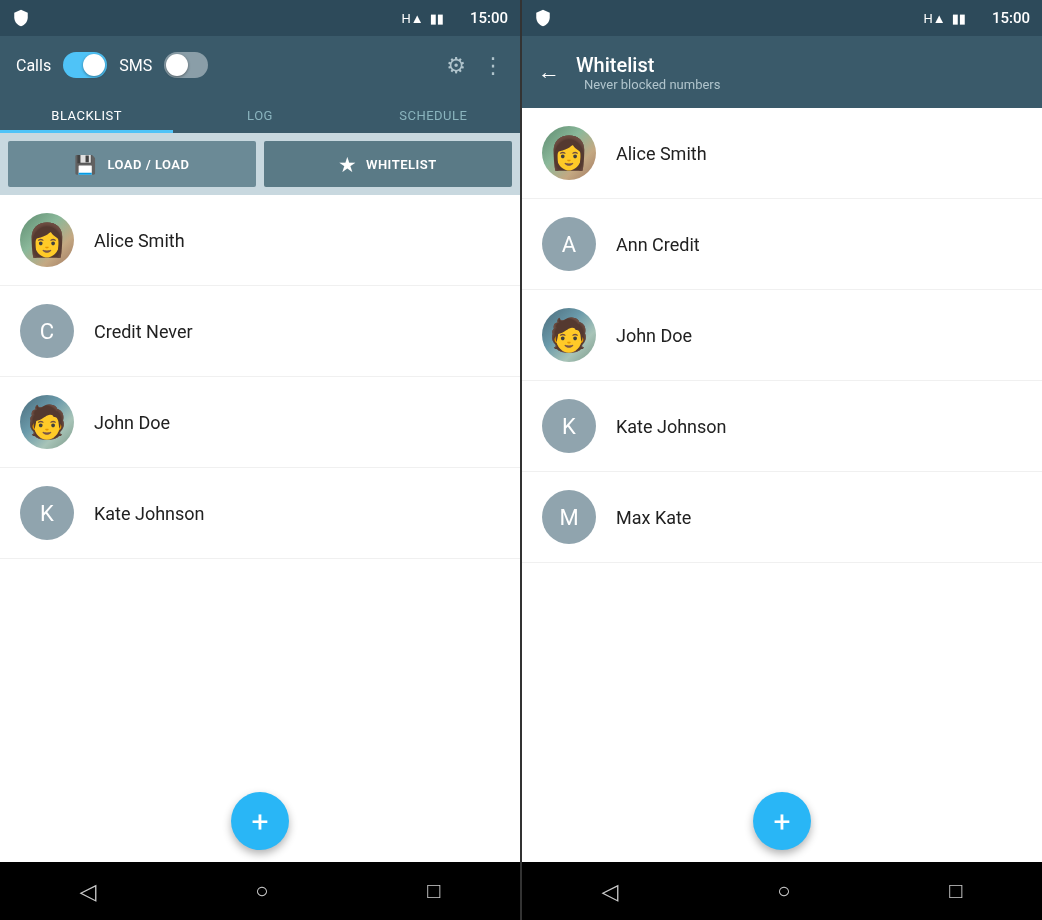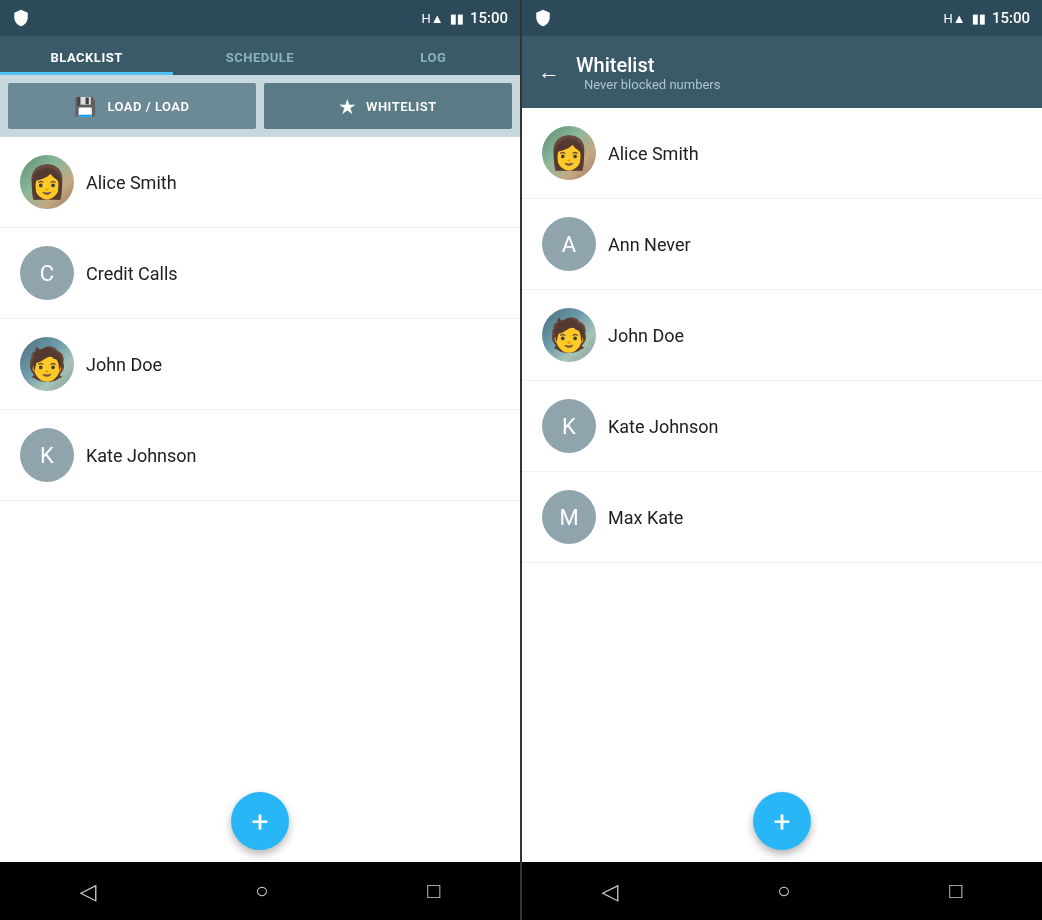--- a/index.html
+++ b/index.html
@@ -38,20 +38,21 @@
     }
     .status-bar-right {
       display: flex;
       align-items: center;
       gap: 6px;
     }
     .status-time {
       color: #fff;
       font-size: 15px;
       font-weight: 500;
+      margin-left: 20px;
     }
     .signal-icon, .battery-icon {
       color: #fff;
       font-size: 13px;
     }
 
     
     .shield-svg { width: 18px; height: 18px; }
 
     
@@ -126,21 +127,21 @@
       background: #3a5a6a;
       display: flex;
       flex-shrink: 0;
     }
     .tab-item {
       flex: 1;
       text-align: center;
       padding: 14px 0 10px;
       color: #8ab4be;
       font-size: 13px;
-      font-weight: 700;
+      font-weight: 400;
       letter-spacing: 0.5px;
       cursor: pointer;
       position: relative;
     }
     .tab-item.active {
       color: #fff;
     }
     .tab-item.active::after {
       content: '';
       position: absolute;
@@ -187,21 +188,21 @@
     
     .contact-list {
       flex: 1;
       overflow-y: auto;
       background: #fff;
     }
     .contact-item {
       display: flex;
       align-items: center;
       padding: 18px 20px;
-      gap: 12px;
+      gap: 20px;
       cursor: pointer;
       border-bottom: 1px solid #f0f0f0;
     }
     .avatar {
       width: 54px;
       height: 54px;
       border-radius: 50%;
       flex-shrink: 0;
       display: flex;
       align-items: center;
@@ -356,30 +357,46 @@
         <path d="M12 1L3 5v6c0 5.55 3.84 10.74 9 12 5.16-1.26 9-6.45 9-12V5l-9-4z"></path>
       </svg>
     </div>
     <div class="status-bar-right">
       <span class="signal-icon">H▲</span>
       <span class="battery-icon">▮▮</span>
       <span class="status-time">15:00</span>
     </div>
   </div>
 
+  <div class="app-header">
+    <div class="header-left">
+      <span class="calls-label">Calls</span>
+      <div class="toggle toggle-on">
+        <div class="toggle-knob"></div>
+      </div>
+      <span class="sms-label">SMS</span>
+      <div class="toggle toggle-off">
+        <div class="toggle-knob"></div>
+      </div>
+    </div>
+    <div class="header-icons">
+      <span class="header-icon">⚙</span>
+      <span class="header-icon">⋮</span>
+    </div>
+  </div>
 
   <div class="tabs-bar">
     <div class="tab-item active">
       <span>BLACKLIST</span>
     </div>
     <div class="tab-item">
+      <span>LOG</span>
+    </div>
+    <div class="tab-item">
       <span>SCHEDULE</span>
-    </div>
-    <div class="tab-item">
-      <span>LOG</span>
     </div>
   </div>
 
   <div class="action-buttons">
     <div class="action-btn save-load-btn">
       <span class="btn-icon">💾</span>
       <span>LOAD / LOAD</span>
     </div>
     <div class="action-btn whitelist-btn">
       <span class="btn-icon">★</span>
@@ -389,21 +406,21 @@
 
   <div class="contact-list">
 
     <div class="contact-item">
       <div class="avatar avatar-alice-left"></div>
       <span class="contact-name">Alice Smith</span>
     </div>
 
     <div class="contact-item">
       <div class="avatar" style="background:#90a4ae;">C</div>
-      <span class="contact-name">Credit Calls</span>
+      <span class="contact-name">Credit Never</span>
     </div>
 
     <div class="contact-item">
       <div class="avatar avatar-john"></div>
       <span class="contact-name">John Doe</span>
     </div>
 
     <div class="contact-item">
       <div class="avatar" style="background:#90a4ae;">K</div>
       <span class="contact-name">Kate Johnson</span>
@@ -448,21 +465,21 @@
 
   <div class="contact-list">
 
     <div class="contact-item">
       <div class="avatar avatar-alice-right"></div>
       <span class="contact-name">Alice Smith</span>
     </div>
 
     <div class="contact-item">
       <div class="avatar" style="background:#90a4ae;">A</div>
-      <span class="contact-name">Ann Never</span>
+      <span class="contact-name">Ann Credit</span>
     </div>
 
     <div class="contact-item">
       <div class="avatar avatar-john-right"></div>
       <span class="contact-name">John Doe</span>
     </div>
 
     <div class="contact-item">
       <div class="avatar" style="background:#90a4ae;">K</div>
       <span class="contact-name">Kate Johnson</span>

